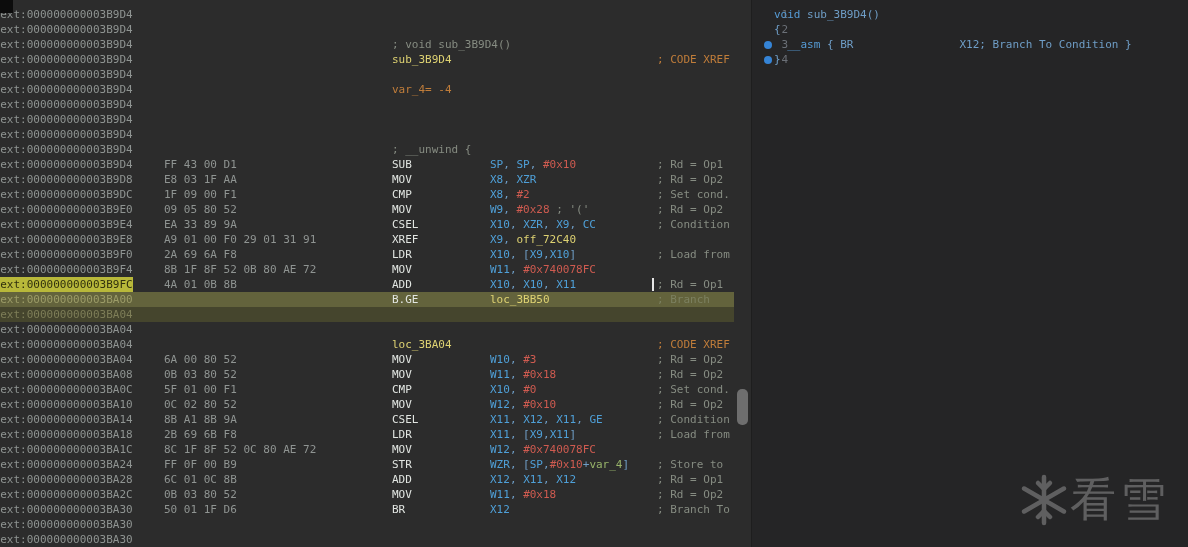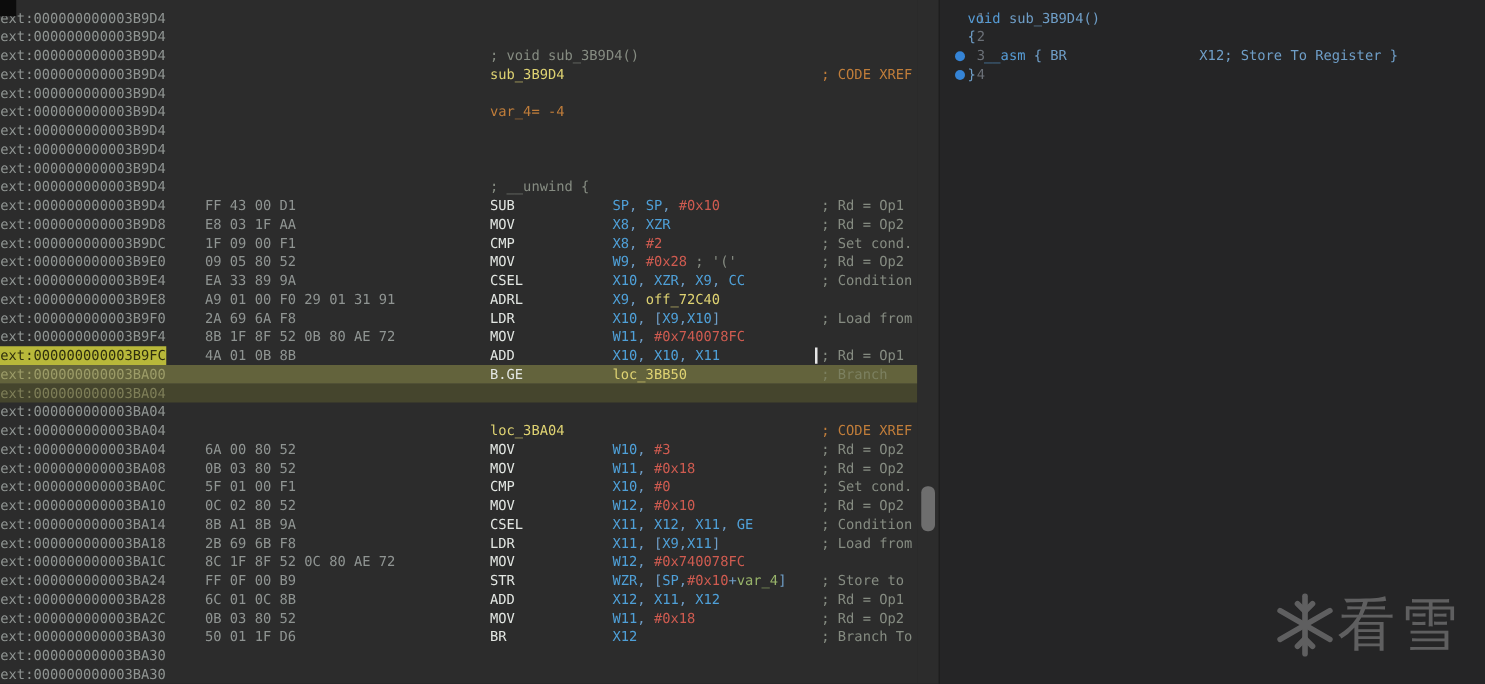--- a/index.html
+++ b/index.html
@@ -64,21 +64,21 @@
         <div class="asm-row"><span class="f f-addr">.text:000000000003B9D4</span><span class="f f-mn"><span class="t-x">var_4= -4</span></span></div>
         <div class="asm-row"><span class="f f-addr">.text:000000000003B9D4</span></div>
         <div class="asm-row"><span class="f f-addr">.text:000000000003B9D4</span></div>
         <div class="asm-row"><span class="f f-addr">.text:000000000003B9D4</span></div>
         <div class="asm-row"><span class="f f-addr">.text:000000000003B9D4</span><span class="f f-mn"><span class="t-c">; __unwind {</span></span></div>
         <div class="asm-row"><span class="f f-addr">.text:000000000003B9D4</span><span class="f f-bytes">FF 43 00 D1</span><span class="f f-mn"><span class="t-m">SUB</span></span><span class="f f-ops"><span class="t-r">SP</span><span class="t-d">, </span><span class="t-r">SP</span><span class="t-d">, </span><span class="t-n">#0x10</span></span><span class="f f-cmt"><span class="t-c">; Rd = Op1</span></span></div>
         <div class="asm-row"><span class="f f-addr">.text:000000000003B9D8</span><span class="f f-bytes">E8 03 1F AA</span><span class="f f-mn"><span class="t-m">MOV</span></span><span class="f f-ops"><span class="t-r">X8</span><span class="t-d">, </span><span class="t-r">XZR</span></span><span class="f f-cmt"><span class="t-c">; Rd = Op2</span></span></div>
         <div class="asm-row"><span class="f f-addr">.text:000000000003B9DC</span><span class="f f-bytes">1F 09 00 F1</span><span class="f f-mn"><span class="t-m">CMP</span></span><span class="f f-ops"><span class="t-r">X8</span><span class="t-d">, </span><span class="t-n">#2</span></span><span class="f f-cmt"><span class="t-c">; Set cond.</span></span></div>
         <div class="asm-row"><span class="f f-addr">.text:000000000003B9E0</span><span class="f f-bytes">09 05 80 52</span><span class="f f-mn"><span class="t-m">MOV</span></span><span class="f f-ops"><span class="t-r">W9</span><span class="t-d">, </span><span class="t-n">#0x28</span><span class="t-c"> ; '('</span></span><span class="f f-cmt"><span class="t-c">; Rd = Op2</span></span></div>
         <div class="asm-row"><span class="f f-addr">.text:000000000003B9E4</span><span class="f f-bytes">EA 33 89 9A</span><span class="f f-mn"><span class="t-m">CSEL</span></span><span class="f f-ops"><span class="t-r">X10</span><span class="t-d">, </span><span class="t-r">XZR</span><span class="t-d">, </span><span class="t-r">X9</span><span class="t-d">, </span><span class="t-r">CC</span></span><span class="f f-cmt"><span class="t-c">; Condition</span></span></div>
-        <div class="asm-row"><span class="f f-addr">.text:000000000003B9E8</span><span class="f f-bytes">A9 01 00 F0 29 01 31 91</span><span class="f f-mn"><span class="t-m">ADRL</span></span><span class="f f-ops"><span class="t-r">X9</span><span class="t-d">, </span><span class="t-y">off_72C40</span></span></div>
+        <div class="asm-row"><span class="f f-addr">.text:000000000003B9E8</span><span class="f f-bytes">A9 01 00 F0 29 01 31 91</span><span class="f f-mn"><span class="t-m">XREF</span></span><span class="f f-ops"><span class="t-r">X9</span><span class="t-d">, </span><span class="t-y">off_72C40</span></span></div>
         <div class="asm-row"><span class="f f-addr">.text:000000000003B9F0</span><span class="f f-bytes">2A 69 6A F8</span><span class="f f-mn"><span class="t-m">LDR</span></span><span class="f f-ops"><span class="t-r">X10</span><span class="t-d">, [</span><span class="t-r">X9</span><span class="t-d">,</span><span class="t-r">X10</span><span class="t-d">]</span></span><span class="f f-cmt"><span class="t-c">; Load from</span></span></div>
         <div class="asm-row"><span class="f f-addr">.text:000000000003B9F4</span><span class="f f-bytes">8B 1F 8F 52 0B 80 AE 72</span><span class="f f-mn"><span class="t-m">MOV</span></span><span class="f f-ops"><span class="t-r">W11</span><span class="t-d">, </span><span class="t-n">#0x740078FC</span></span></div>
         <div class="asm-row hl-addr"><span class="f f-addr">.text:000000000003B9FC</span><span class="f f-bytes">4A 01 0B 8B</span><span class="f f-mn"><span class="t-m">ADD</span></span><span class="f f-ops"><span class="t-r">X10</span><span class="t-d">, </span><span class="t-r">X10</span><span class="t-d">, </span><span class="t-r">X11</span></span><span class="caret"></span><span class="f f-cmt"><span class="t-c">; Rd = Op1</span></span></div>
         <div class="asm-row hl-row"><span class="f f-addr">.text:000000000003BA00</span><span class="f f-mn"><span class="t-m">B.GE</span></span><span class="f f-ops"><span class="t-y">loc_3BB50</span></span><span class="f f-cmt"><span class="t-c">; Branch</span></span></div>
         <div class="asm-row hl-row2"><span class="f f-addr">.text:000000000003BA04</span></div>
         <div class="asm-row"><span class="f f-addr">.text:000000000003BA04</span></div>
         <div class="asm-row"><span class="f f-addr">.text:000000000003BA04</span><span class="f f-mn"><span class="t-y">loc_3BA04</span></span><span class="f f-cmt"><span class="t-x">; CODE XREF</span></span></div>
         <div class="asm-row"><span class="f f-addr">.text:000000000003BA04</span><span class="f f-bytes">6A 00 80 52</span><span class="f f-mn"><span class="t-m">MOV</span></span><span class="f f-ops"><span class="t-r">W10</span><span class="t-d">, </span><span class="t-n">#3</span></span><span class="f f-cmt"><span class="t-c">; Rd = Op2</span></span></div>
         <div class="asm-row"><span class="f f-addr">.text:000000000003BA08</span><span class="f f-bytes">0B 03 80 52</span><span class="f f-mn"><span class="t-m">MOV</span></span><span class="f f-ops"><span class="t-r">W11</span><span class="t-d">, </span><span class="t-n">#0x18</span></span><span class="f f-cmt"><span class="t-c">; Rd = Op2</span></span></div>
         <div class="asm-row"><span class="f f-addr">.text:000000000003BA0C</span><span class="f f-bytes">5F 01 00 F1</span><span class="f f-mn"><span class="t-m">CMP</span></span><span class="f f-ops"><span class="t-r">X10</span><span class="t-d">, </span><span class="t-n">#0</span></span><span class="f f-cmt"><span class="t-c">; Set cond.</span></span></div>
@@ -97,21 +97,21 @@
   </div>
 
   <div class="vscrollbar">
     <div class="thumb"></div>
   </div>
 
   <div class="right-pane">
     <div id="pc-lines">
         <div class="pc-line"><span class="lnum">1</span><span class="code"><span class="t-k">void</span><span class="t-d"> sub_3B9D4()</span></span></div>
         <div class="pc-line"><span class="lnum">2</span><span class="code"><span class="t-d">{</span></span></div>
-        <div class="pc-line"><span class="dot"></span><span class="lnum">3</span><span class="code"><span class="t-d">  </span><span class="t-k">__asm</span><span class="t-d"> { </span><span class="t-d">BR</span><span class="t-d">                </span><span class="t-d">X12; Store To Register }</span></span></div>
+        <div class="pc-line"><span class="dot"></span><span class="lnum">3</span><span class="code"><span class="t-d">  </span><span class="t-k">__asm</span><span class="t-d"> { </span><span class="t-d">BR</span><span class="t-d">                </span><span class="t-d">X12; Branch To Condition }</span></span></div>
         <div class="pc-line"><span class="dot"></span><span class="lnum">4</span><span class="code"><span class="t-d">}</span></span></div>
       </div>
 
     <div class="watermark">
       <svg width="52" height="52" viewBox="0 0 52 52" fill="none" stroke="currentColor" stroke-width="4.5" stroke-linecap="round">
         <line x1="26" y1="3" x2="26" y2="49"></line>
         <line x1="6.1" y1="14.5" x2="45.9" y2="37.5"></line>
         <line x1="6.1" y1="37.5" x2="45.9" y2="14.5"></line>
         <line x1="20" y1="9" x2="26" y2="15"></line>
         <line x1="32" y1="9" x2="26" y2="15"></line>

